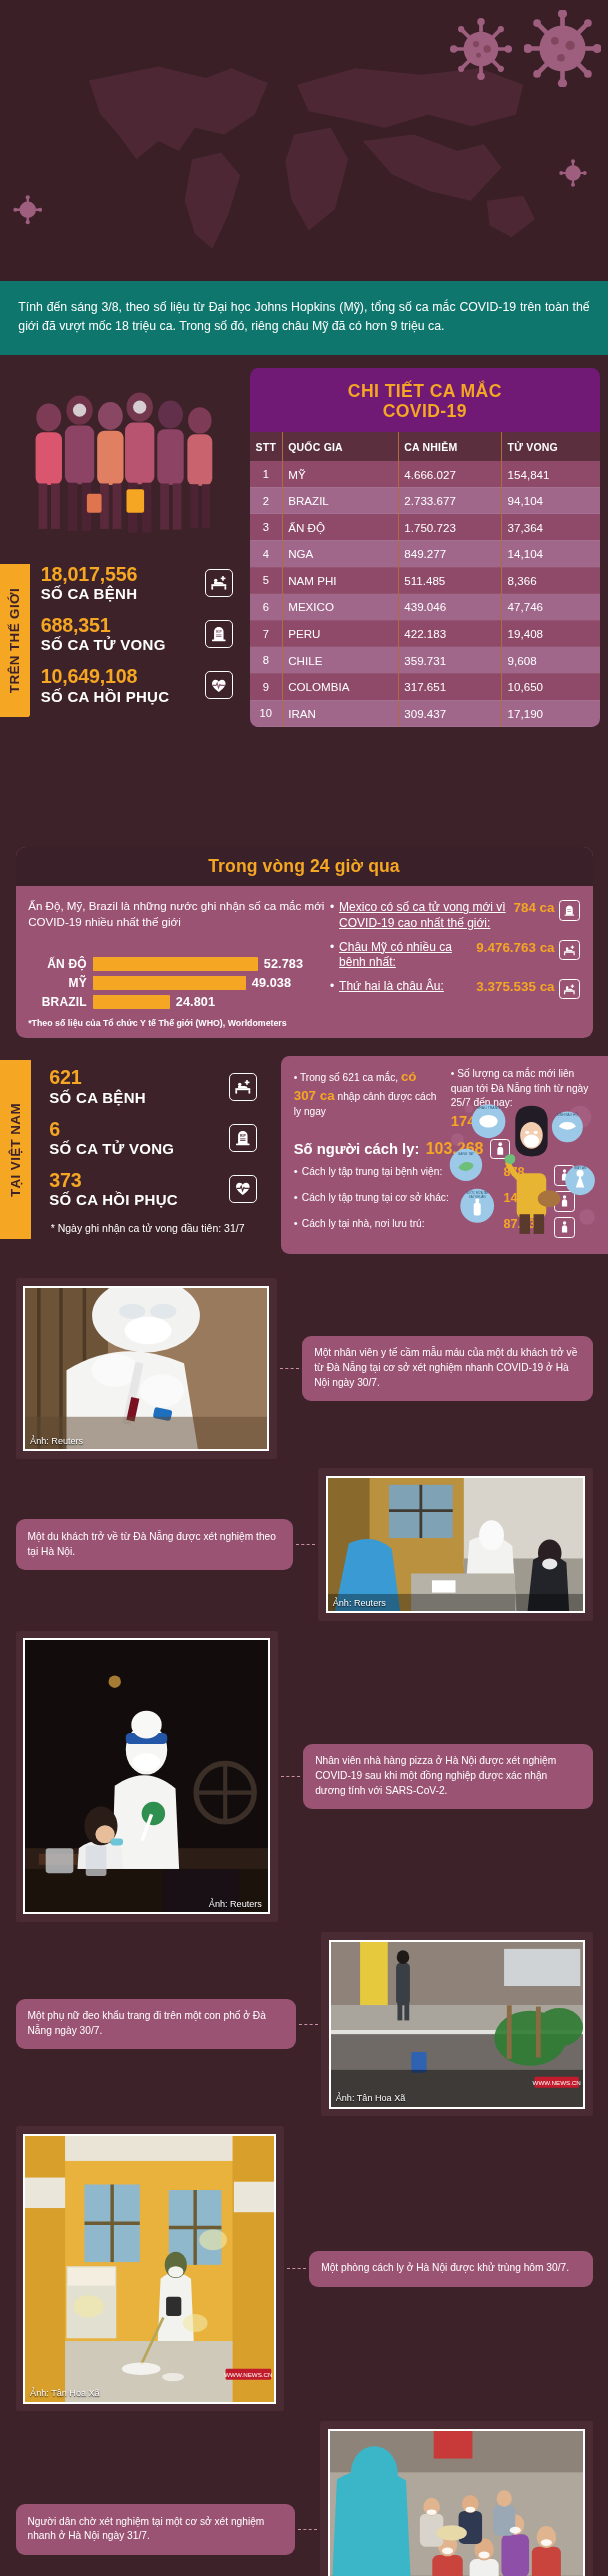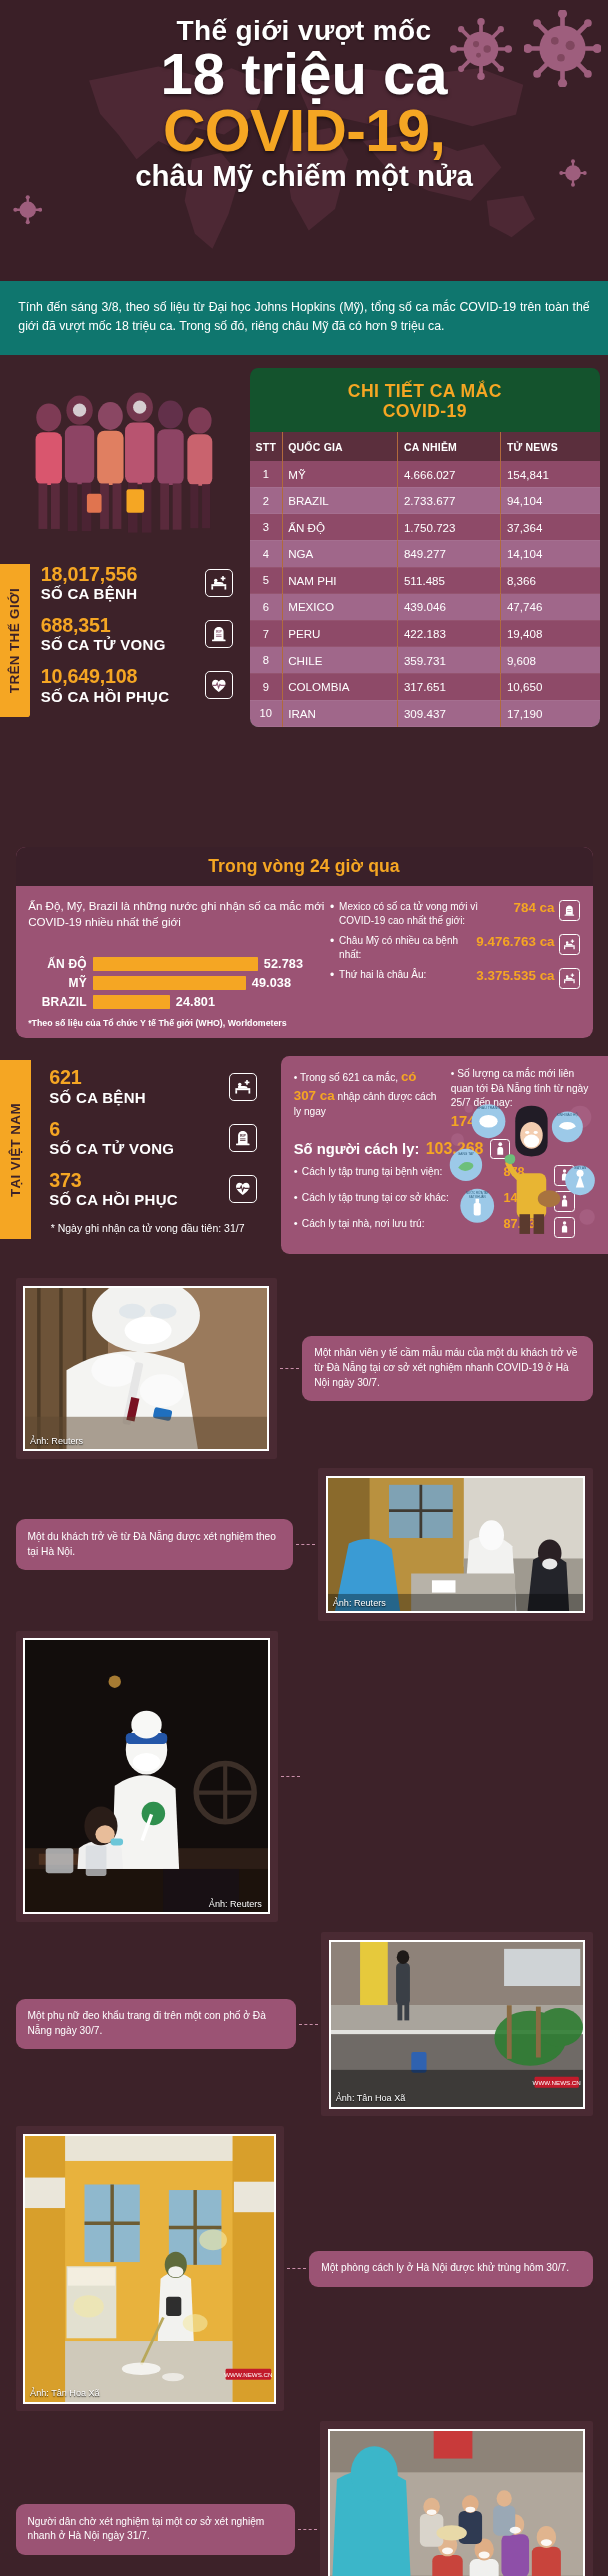--- a/index.html
+++ b/index.html
@@ -152,21 +152,21 @@
     display: flex;
     align-items: center;
     justify-content: center;
     margin-right: 17px;
     flex: none;
   }
 
   .table-card {
     flex: 1;
     margin-right: 8.4px;
-    background: #14532d;
+    background: #701a75;
     border-radius: 8.4px;
     overflow: hidden;
     align-self: flex-start;
   }
   .table-title {
     color: #f5a623;
     font-size: 17.6px;
     font-weight: bold;
     text-align: center;
     padding: 14px 7px 11.2px 7px;
@@ -262,23 +262,24 @@
     display: flex;
     align-items: flex-start;
     margin-bottom: 7.7px;
   }
   .b24 .dot {
     color: #fff; font-size: 12px;
     line-height: 1.2; padding-right: 4.9px; flex: none;
   }
   .b24 .txt {
     color: #fff;
-    font-size: 10px;
+    font-size: 12px;
     line-height: 1.32;
     flex: 1;
+    text-decoration: underline;
   }
   .b24 .val {
     color: #f5a623;
     font-size: 13.4px;
     font-weight: bold;
     padding: 0 4.9px;
     white-space: nowrap;
   }
   .mini-icon {
     width: 20.4px; height: 20.4px;
@@ -499,26 +500,20 @@
       <line x1="22" y1="50" x2="8" y2="50"></line>
             <line x1="78" y1="50" x2="92" y2="50"></line>
           </g>
       <circle cx="50" cy="8" r="7"></circle>
           <circle cx="50" cy="92" r="7"></circle>
           <circle cx="8" cy="50" r="7"></circle>
           <circle cx="92" cy="50" r="7"></circle>
         </g>
     </svg>
 
-    <div class="hero-inner">
-      <div class="hero-l1">Thế giới vượt mốc</div>
-      <div class="hero-l2">18 triệu ca</div>
-      <div class="hero-l3">COVID-19,</div>
-      <div class="hero-l4">châu Mỹ chiếm một nửa</div>
-    </div>
   </div>
 
   <div class="intro">
     <p>Tính đến sáng 3/8, theo số liệu từ Đại học Johns Hopkins (Mỹ), tổng số ca mắc COVID-19 trên toàn thế giới đã vượt mốc 18 triệu ca. Trong số đó, riêng châu Mỹ đã có hơn 9 triệu ca.</p>
   </div>
 
   <div class="table-zone">
 
     <div class="left-col">
       <svg class="crowd" viewBox="0 0 300 240">
@@ -615,21 +610,21 @@
       <div class="table-title">
         <div>CHI TIẾT CA MẮC</div>
         <div>COVID-19</div>
       </div>
       <table>
         <thead>
           <tr>
             <th class="c-stt">STT</th>
             <th>QUỐC GIA</th>
             <th class="c-num">CA NHIỄM</th>
-            <th class="c-num">TỬ NEWS</th>
+            <th class="c-num">TỬ VONG</th>
           </tr>
         </thead>
         <tbody id="tbody">
             <tr>
               <td class="c-stt">1</td>
               <td class="c-country">MỸ</td>
               <td class="c-num">4.666.027</td>
               <td class="c-num">154,841</td>
             </tr>
             <tr>
@@ -1025,20 +1020,21 @@
             <rect x="174" y="250" width="5" height="40" fill="#fff" transform="rotate(20 176 270)"></rect>
             <rect x="0" y="330" width="352" height="62" fill="#1c120c"></rect>
             <rect x="30" y="300" width="40" height="36" rx="4" fill="#cfd4d8" opacity=".75"></rect>
             <rect x="88" y="296" width="30" height="44" rx="3" fill="#d4d9de" opacity=".7"></rect>
             <rect x="200" y="330" width="110" height="62" fill="#181014"></rect>
           </svg>
           <span class="credit r">Ảnh: Reuters</span>
         </div>
       </div>
       <div class="dash"></div>
+      <div class="cap" style="flex:1">Nhân viên nhà hàng pizza ở Hà Nội được xét nghiệm COVID-19 sau khi một đồng nghiệp được xác nhận dương tính với SARS-CoV-2.</div>
     </div>
 
     <div class="prow rev">
       <div class="pframe">
         <div class="pimg" style="width:256px;height:169px">
           <svg width="100%" height="100%" viewBox="0 0 364 240" preserveAspectRatio="none">
             <rect width="364" height="240" fill="#b9b4ab"></rect>
             <rect x="0" y="0" width="364" height="92" fill="#8e8279"></rect>
             <rect x="42" y="0" width="40" height="92" fill="#e6c93c"></rect>
             <rect x="250" y="10" width="110" height="54" fill="#cfd3d6"></rect>

